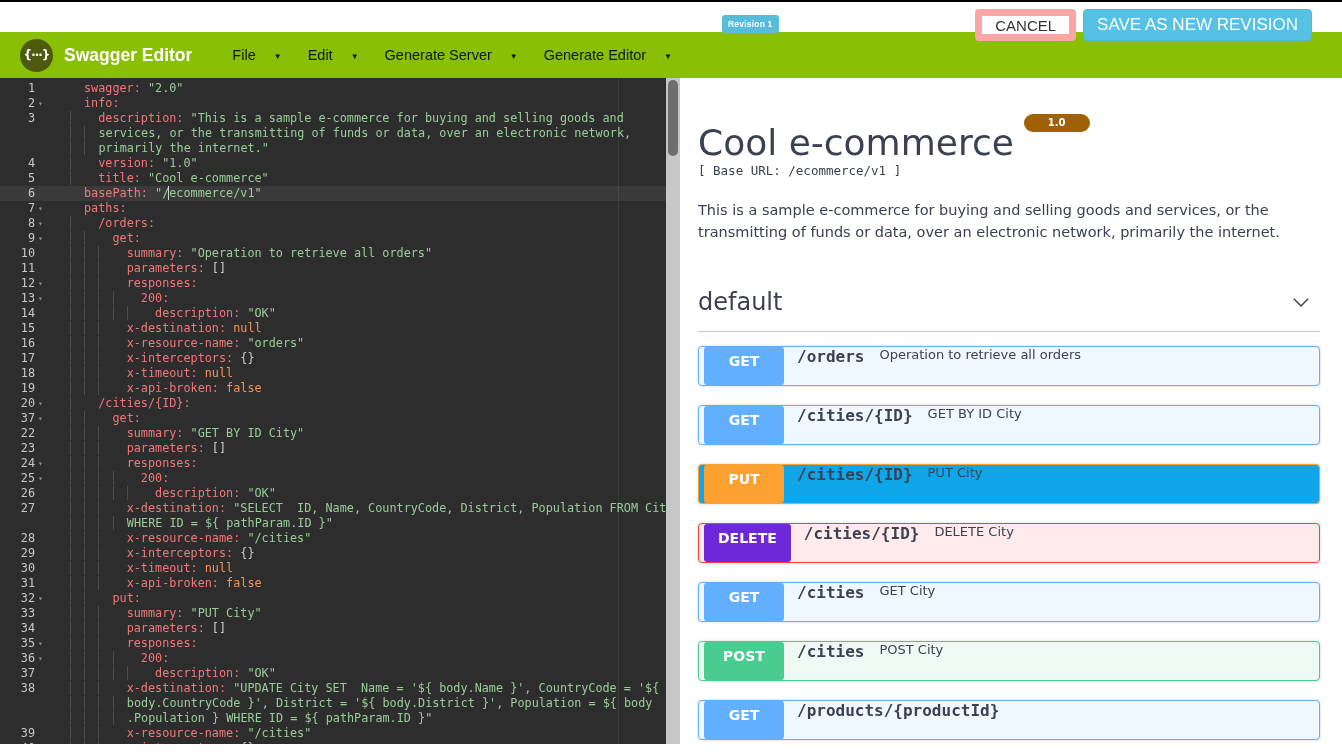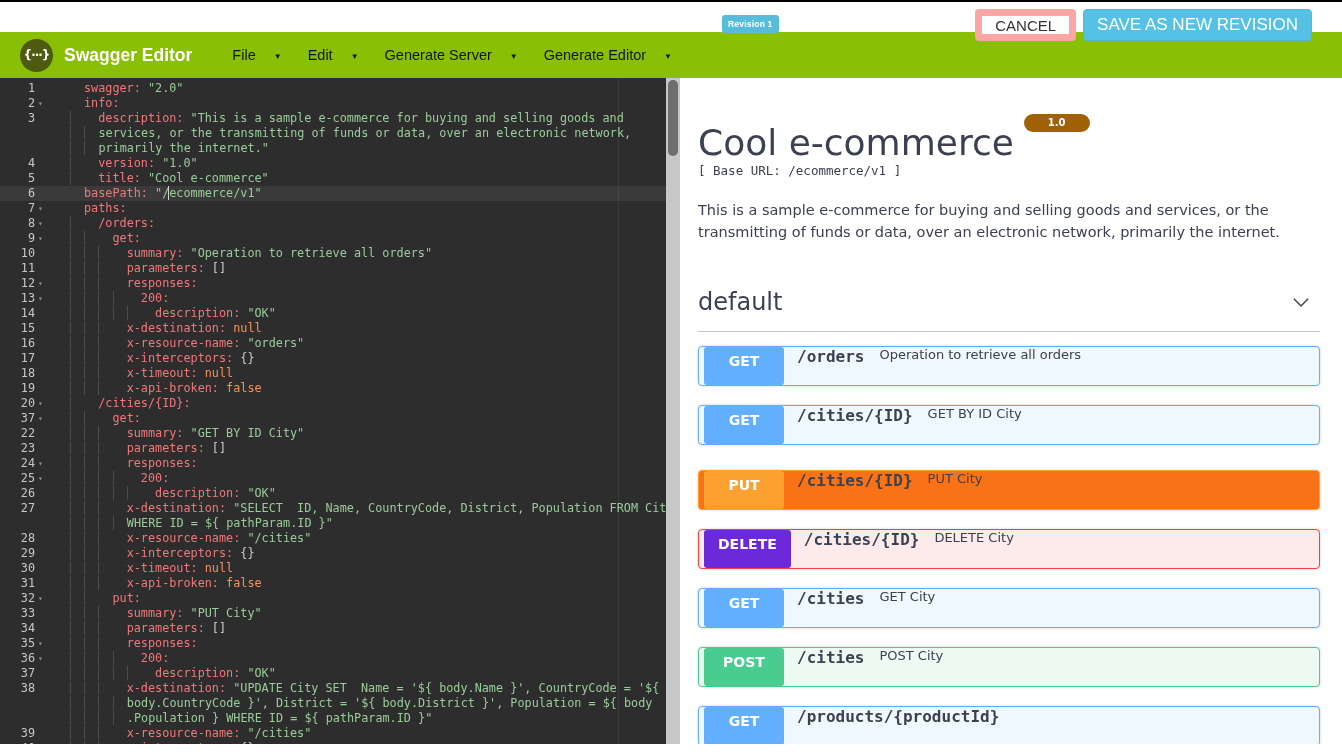--- a/index.html
+++ b/index.html
@@ -88,21 +88,21 @@
     padding:0 8px 15px 0; border-bottom:1px solid rgba(59,65,81,.3); cursor:pointer;
   }
   .tag-name { font-size:24px; }
 
   .operations { margin-top:14px; display:flex; flex-direction:column; gap:19px; }
   .op {
     height:40px; border:1px solid; border-radius:4px; display:flex; 
     padding:0 10px 0 5px; box-shadow:0 0 3px rgba(0,0,0,.19); cursor:pointer;
   }
   .op-get    { border-color:#61affe; background:#eff7ff; }
-  .op-put    { border-color:#fca130; background:#f97316;margin-top:6px; }
+  .op-put    { border-color:#fca130; background:#0ea5e9; }
   .op-delete { border-color:#f93e3e; background:#fdebeb; }
   .op-post   { border-color:#49cc90; background:#edf9f3; }
   .op-method {
     min-width:80px; text-align:center; padding:7px 14px; border-radius:3px;
     color:#fff; font-weight:bold; font-size:14px; line-height:1;
   }
   .m-get { background:#61affe; } .m-put { background:#fca130; }
   .m-delete { background:#6d28d9; } .m-post { background:#49cc90; }
   .op-path { font-family:"DejaVu Sans Mono", monospace; font-weight:bold; font-size:16px; margin-left:13px; }
   .op-desc { font-size:13px; margin-left:15px; }

